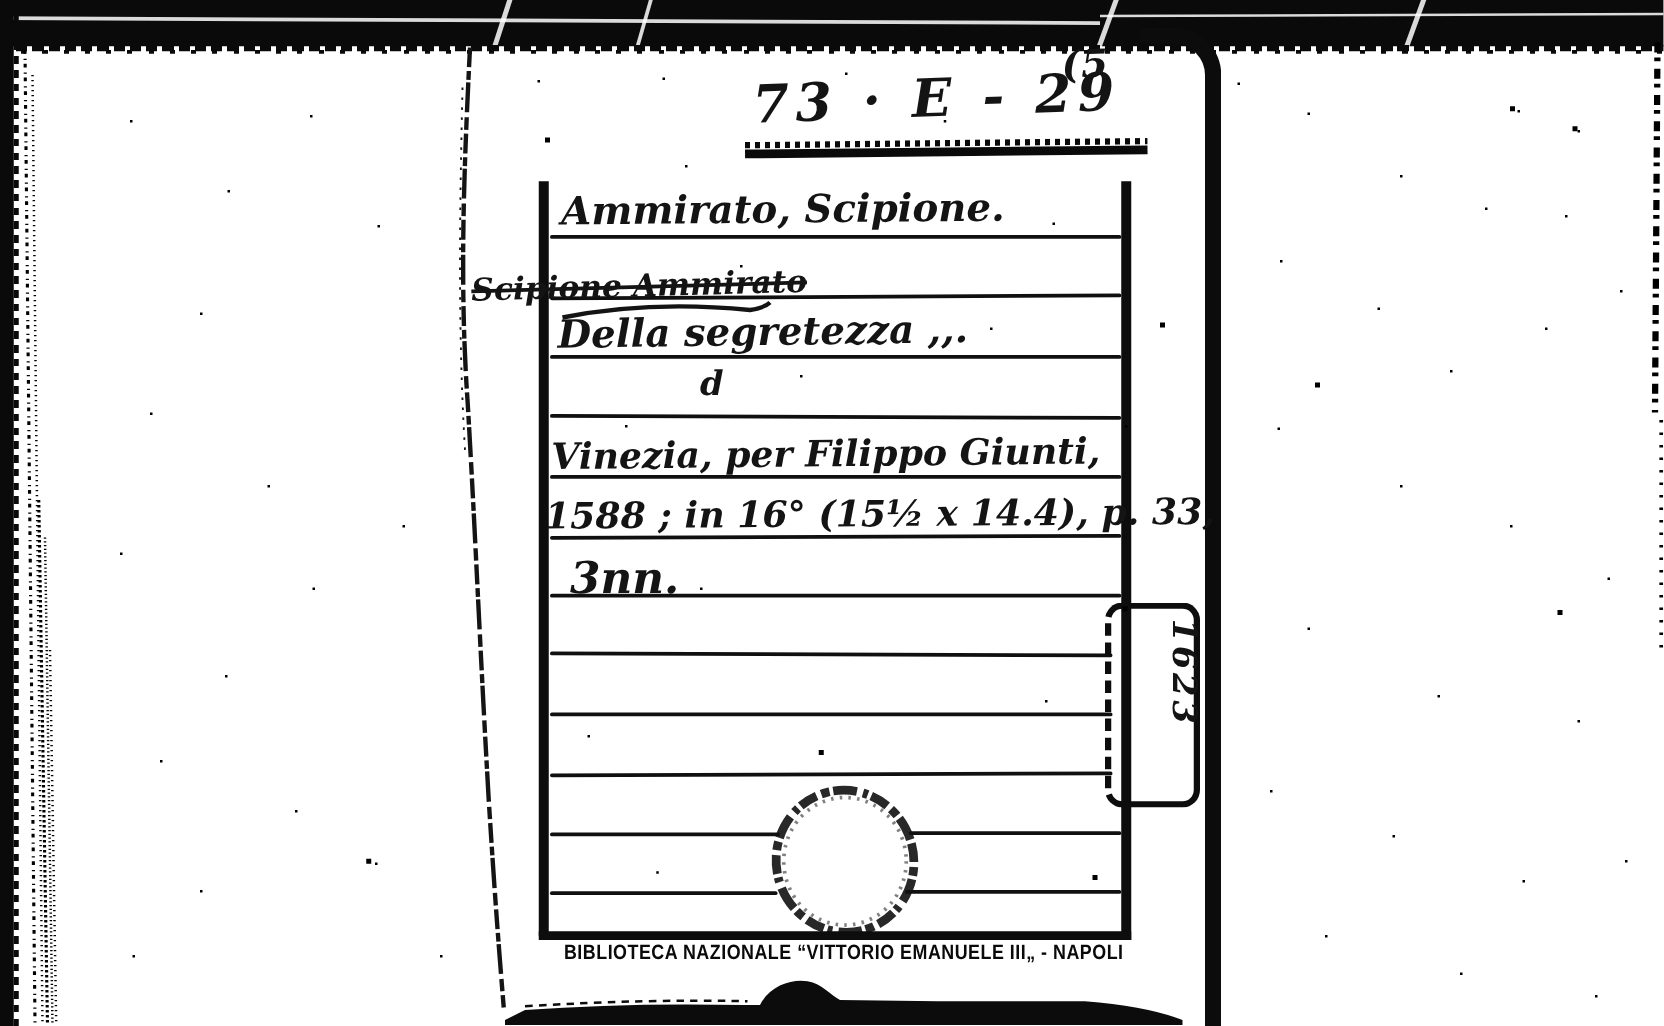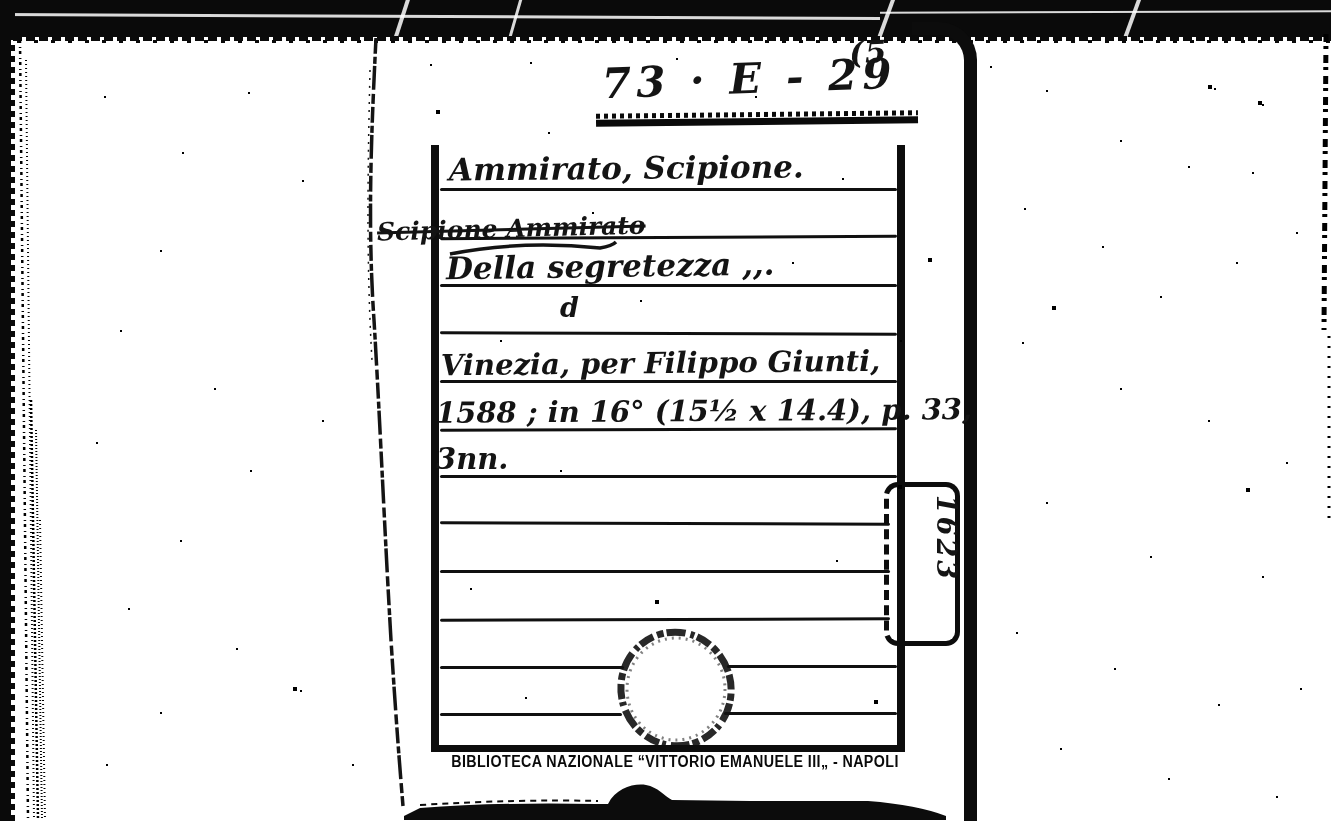--- a/index.html
+++ b/index.html
@@ -30,21 +30,21 @@
      background:
        repeating-linear-gradient(90deg,#0a0a0a 0 4px,transparent 4px 8px) 0 0/100% 5px no-repeat,
        linear-gradient(#0a0a0a,#0a0a0a) 0 100%/100% 7px no-repeat;}
   .author{left:449px;top:150px;font-size:31px;transform:rotate(-.5deg);}
   .struck{left:377px;top:214px;font-size:25px;transform:rotate(-1.5deg);
           text-decoration:line-through;text-decoration-thickness:3px;}
   .title{left:446px;top:248px;font-size:31px;transform:rotate(-.8deg);}
   .correction{left:560px;top:292px;font-size:27px;}
   .imprint{left:441px;top:346px;font-size:29px;transform:rotate(-.6deg);}
   .collation{left:436px;top:394px;font-size:29px;transform:rotate(-.4deg);}
-  .collation2{left:436px;top:442px;font-size:29px;}
+  .collation2{left:456px;top:442px;font-size:35px;}
 
   
   .side-label{left:884px;top:482px;width:66px;height:154px;border:5px solid #0d0d0d;
      border-left-style:dashed;border-radius:14px;}
   .side-num{position:absolute;left:14px;top:36px;font-size:27px;font-weight:bold;
      font-style:italic;letter-spacing:3px;transform:rotate(90deg);transform-origin:center;
      white-space:nowrap;color:#141414;}
 
   
   .card-right{left:912px;top:22px;width:52px;height:790px;background:transparent;

